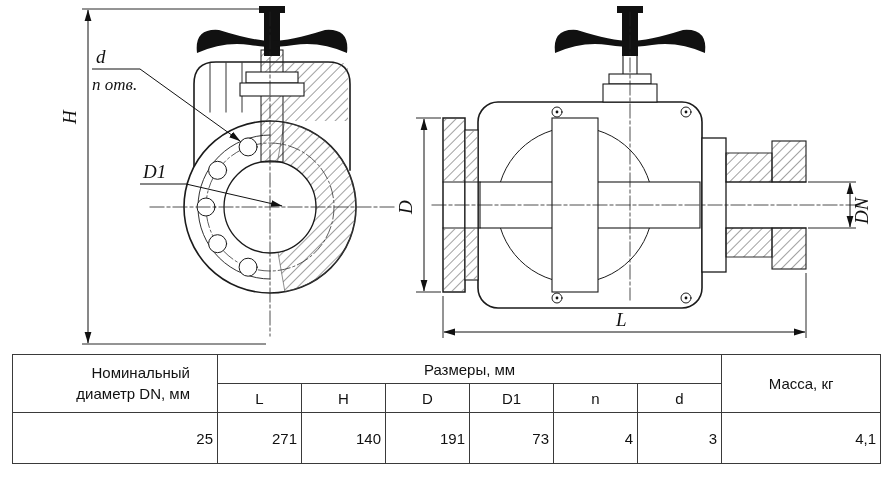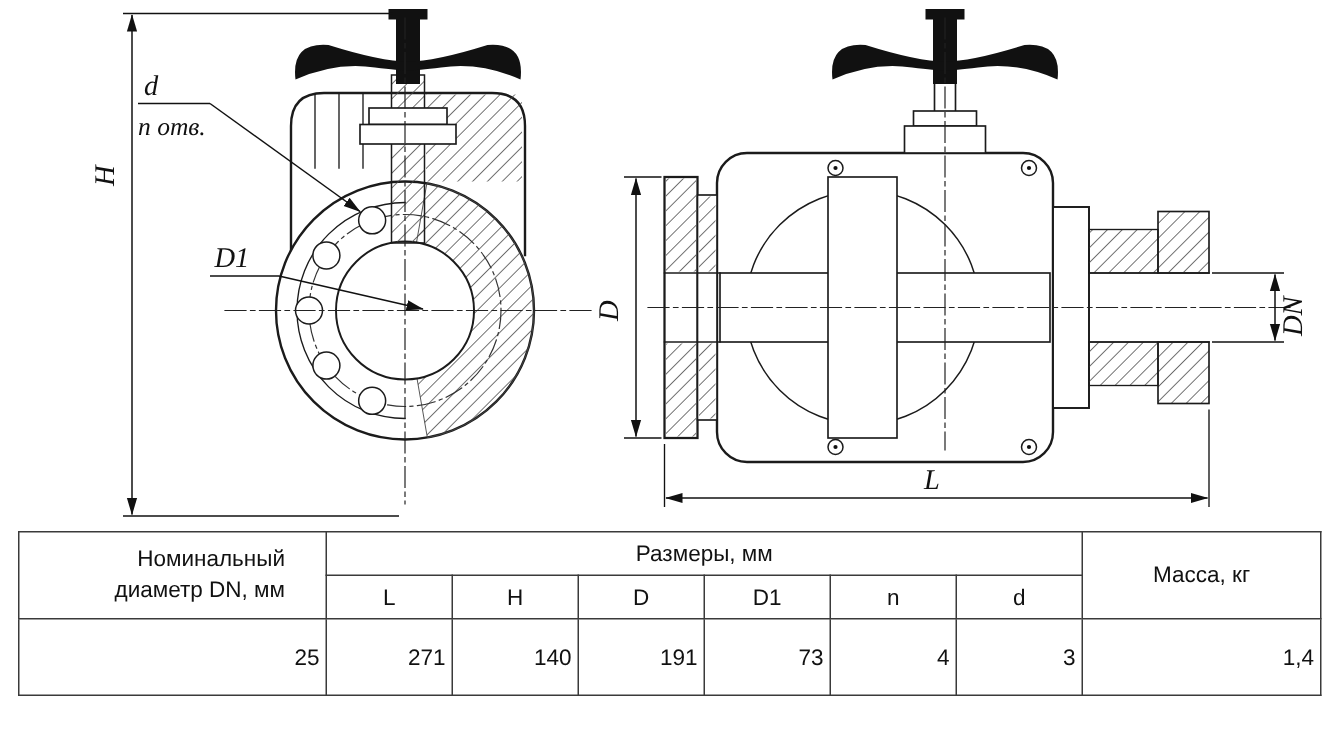--- a/index.html
+++ b/index.html
@@ -228,18 +228,18 @@
         <td>d</td>
       </tr>
       <tr class="datarow">
         <td>25</td>
         <td>271</td>
         <td>140</td>
         <td>191</td>
         <td>73</td>
         <td>4</td>
         <td>3</td>
-        <td>1,4</td>
+        <td>4,1</td>
       </tr>
     </tbody>
   </table>
 
 </div>
 
 </body></html>

